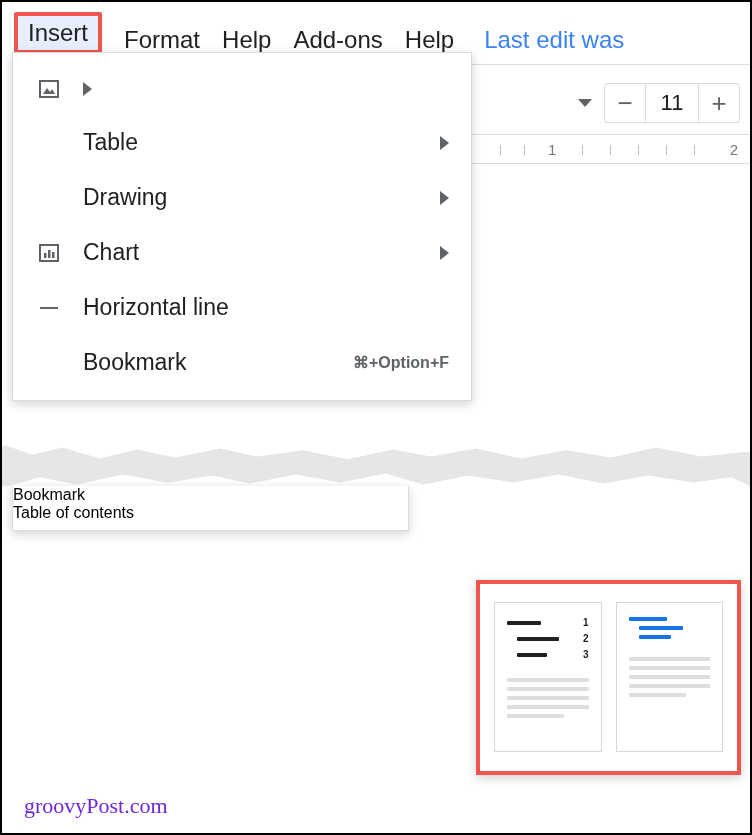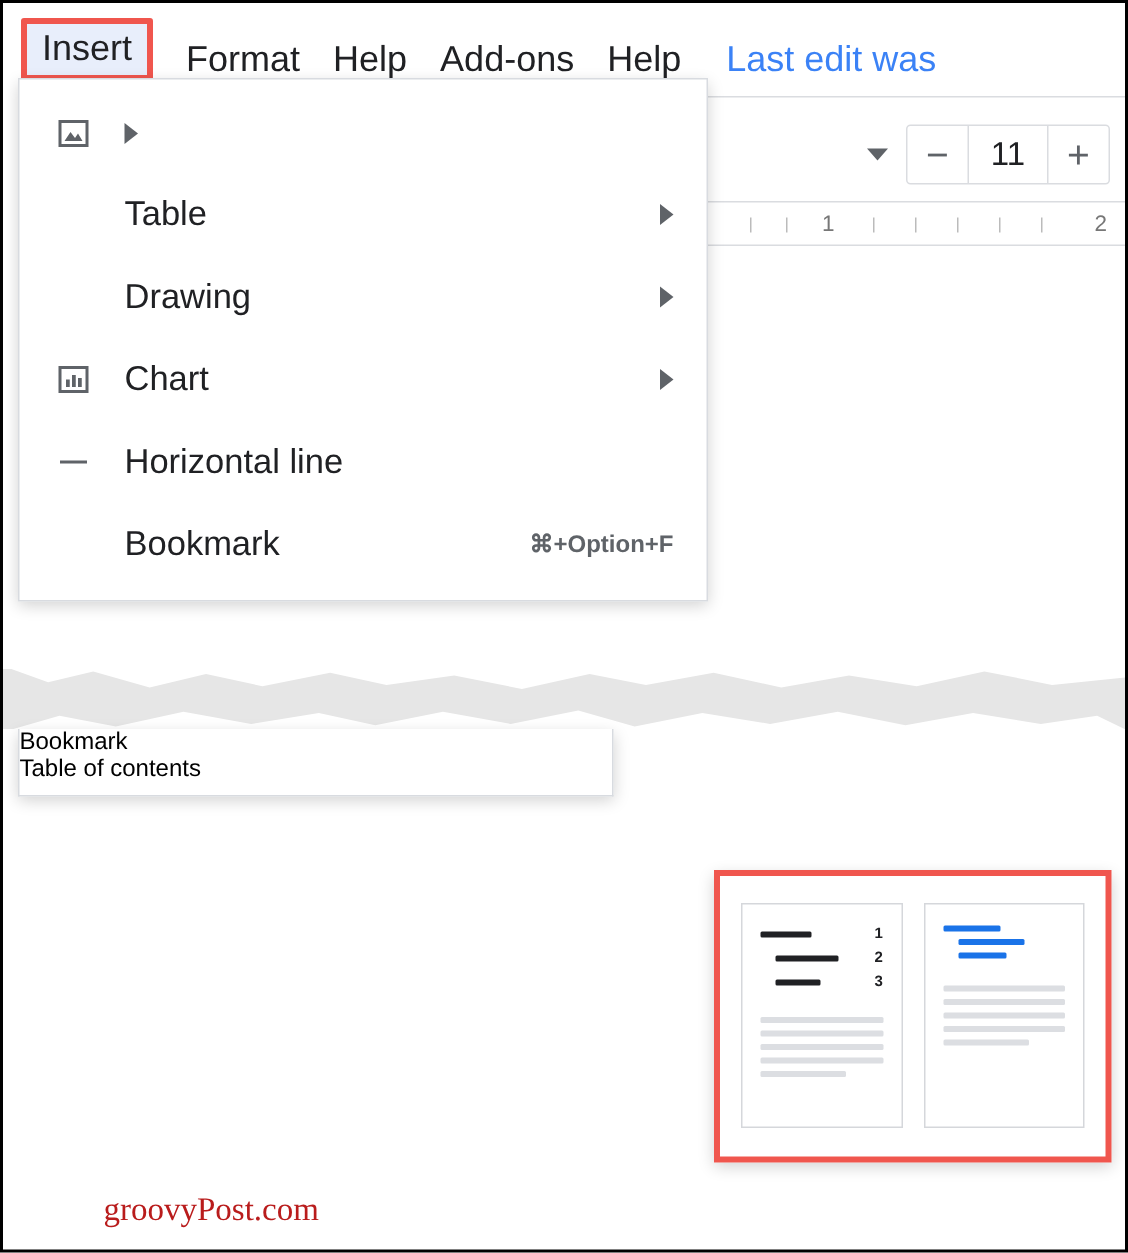--- a/index.html
+++ b/index.html
@@ -210,23 +210,22 @@
   .thumb .blue { background: #1a73e8; }
   .thumb .grey { background: #dcdee2; }
   .thumb .num { font-size: 10px; color: #202124; font-weight: 700; margin-left: auto; }
   .thumb .body-sep { height: 8px; }
 
   .watermark {
     position: absolute;
     left: 22px;
     bottom: 14px;
     font-size: 22px;
-    color: #b91c1c;
+    color: #6d28d9;
     font-family: Georgia, serif;
-    margin-left: 45px;
   }
 </style>
 </head>
 <body>
 
 <div class="menubar">
   <span class="menu-item insert-active">Insert</span>
   <span class="menu-item">Format</span>
   <span class="menu-item">Help</span>
   <span class="menu-item">Add-ons</span>

